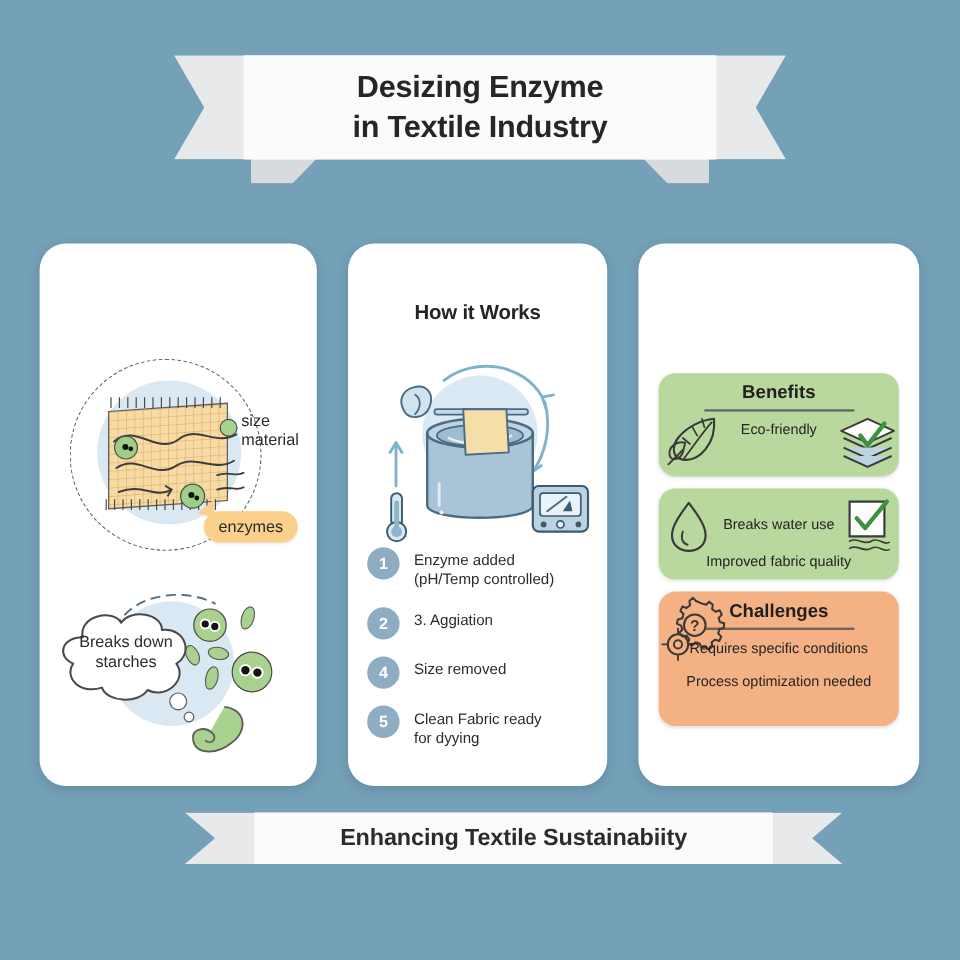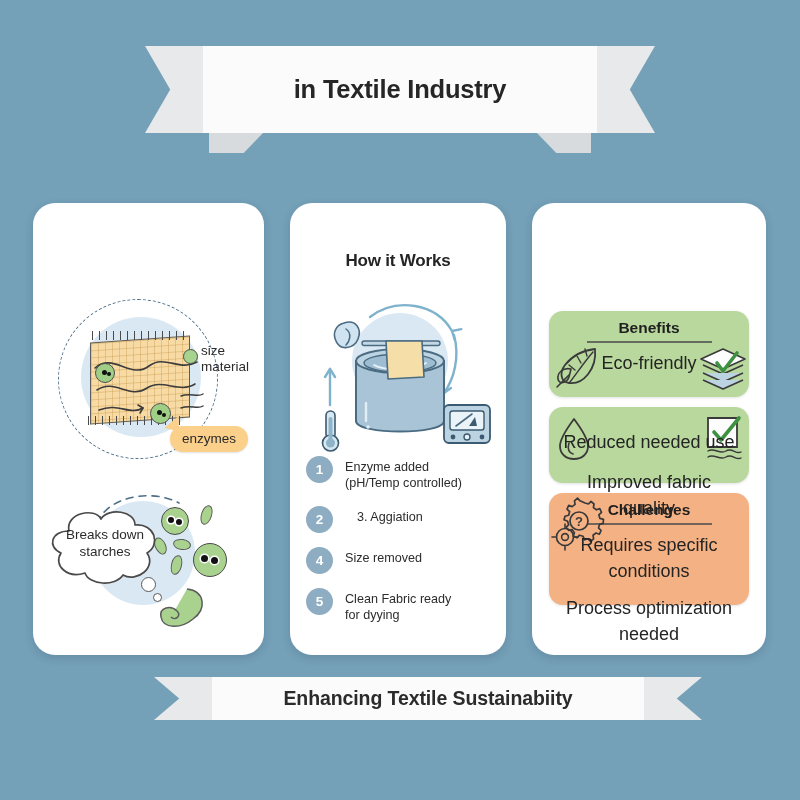--- a/index.html
+++ b/index.html
@@ -151,38 +151,39 @@
   #panel-challenges{ top: 290px; height: 112px; }
   .panel-head {
     text-align: center; font-size: 15.5px; font-weight: bold;
     color: #1f1f1f; margin-bottom: 4px;
   }
   .panel-rule {
     width: 125px; height: 1.6px; background: #4a4a4a;
     margin: 0 auto 7px; opacity: .75;
   }
   .panel-line {
-    text-align: center; font-size: 18px; color: #242424;
+    text-align: center; font-size: 12px; color: #242424;
     line-height: 1.45; position: relative; z-index: 2;
   }
   .panel-icon { position: absolute; z-index: 1; }
 
   svg { display: block; overflow: visible; }
 </style>
 </head>
 <body>
 
 <div class="stage">
 
   <div class="ribbon" id="title-banner">
     <div class="ribbon-tail left"></div>
     <div class="ribbon-tail right"></div>
     <div class="ribbon-fold left"></div>
     <div class="ribbon-fold right"></div>
     <div class="ribbon-body">
+      <div class="t-line">Desizing Enzyme</div>
       <div class="t-line">in Textile Industry</div>
     </div>
   </div>
 
   <div class="card" id="card-what">
 
     <div class="illus" style="position:absolute;left:0;top:88px;width:231px;height:180px;">
       <div class="dashed-ring" style="left:25px;top:8px;width:160px;height:160px;"></div>
       <div class="halo" style="left:48px;top:26px;width:120px;height:120px;"></div>
 
@@ -328,21 +329,21 @@
     </div>
 
     <div class="steps">
       <div class="step">
         <div class="step-num">1</div>
         <div class="step-text" style="white-space:pre-line;">Enzyme added
 (pH/Temp controlled)</div>
       </div>
       <div class="step">
         <div class="step-num">2</div>
-        <div class="step-text" style="white-space:pre-line;margin-left:12px;">3. Aggiation</div>
+        <div class="step-text" style="white-space:pre-line;">3. Aggiation</div>
       </div>
       <div class="step">
         <div class="step-num">4</div>
         <div class="step-text" style="white-space:pre-line;">Size removed</div>
       </div>
       <div class="step">
         <div class="step-num">5</div>
         <div class="step-text" style="white-space:pre-line;">Clean Fabric ready
 for dyying</div>
       </div>
@@ -367,21 +368,21 @@
       <svg class="panel-icon" style="right:2px;top:36px;" width="48" height="44" viewBox="0 0 48 44">
         <path d="M24 2 L46 12 L24 22 L2 12 Z" fill="#fdfdfd" stroke="#3a3a3a" stroke-width="1.6" stroke-linejoin="round"></path>
         <path d="M4 18 L24 27 L44 18" fill="none" stroke="#3a3a3a" stroke-width="1.6" stroke-linejoin="round"></path>
         <path d="M4 26 L24 35 L44 26" fill="#bcd3e2" stroke="#3a3a3a" stroke-width="1.6" stroke-linejoin="round"></path>
         <path d="M4 33 L24 42 L44 33" fill="#bcd3e2" stroke="#3a3a3a" stroke-width="1.6" stroke-linejoin="round"></path>
         <path d="M18 16 L24 24 L38 6" fill="none" stroke="#3f9142" stroke-width="3.6" stroke-linecap="round" stroke-linejoin="round"></path>
       </svg>
     </div>
 
     <div class="panel green" id="panel-benefits2">
-      <div class="panel-line" style="margin-top:14px;">Reduced needed use</div>
+      <div class="panel-line" style="margin-top:14px;">Breaks water use</div>
       <div class="panel-line" style="margin-top:14px;">Improved fabric quality</div>
 
       <svg class="panel-icon" style="left:8px;top:10px;" width="34" height="44" viewBox="0 0 34 44">
         <path d="M17 2 C26 14, 31 22, 31 29 C31 37, 25 42, 17 42 C9 42, 3 37, 3 29 C3 22, 8 14, 17 2 Z" fill="none" stroke="#3a3a3a" stroke-width="1.8" stroke-linejoin="round"></path>
         <path d="M12 26 C10 32, 12 36, 16 37" fill="none" stroke="#3a3a3a" stroke-width="1.6" stroke-linecap="round"></path>
       </svg>
 
       <svg class="panel-icon" style="right:4px;top:8px;" width="42" height="46" viewBox="0 0 42 46">
         <path d="M5 3 L34 3 L34 32 L5 32 Z" fill="#fdfdfd" stroke="#3a3a3a" stroke-width="1.8"></path>
         <path d="M11 17 L18 25 L36 3" fill="none" stroke="#3f9142" stroke-width="3.6" stroke-linecap="round" stroke-linejoin="round"></path>

